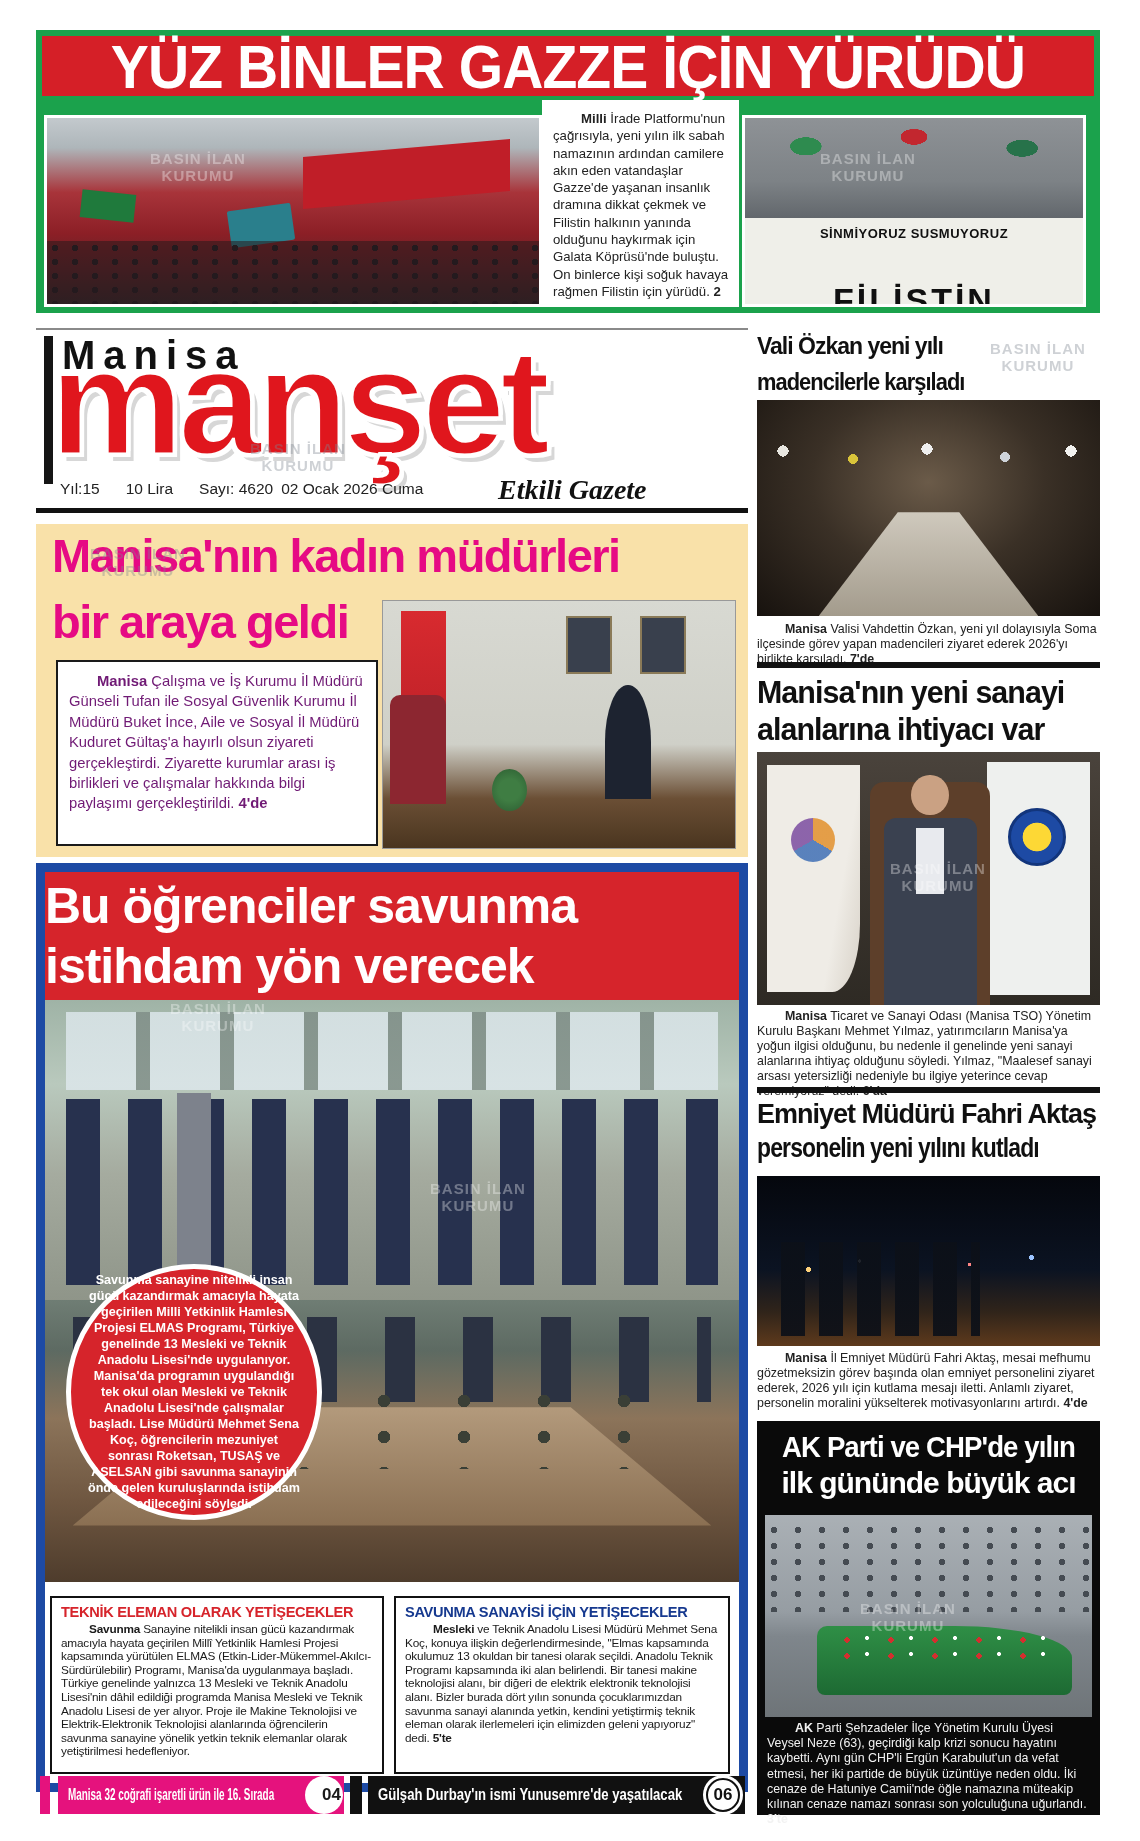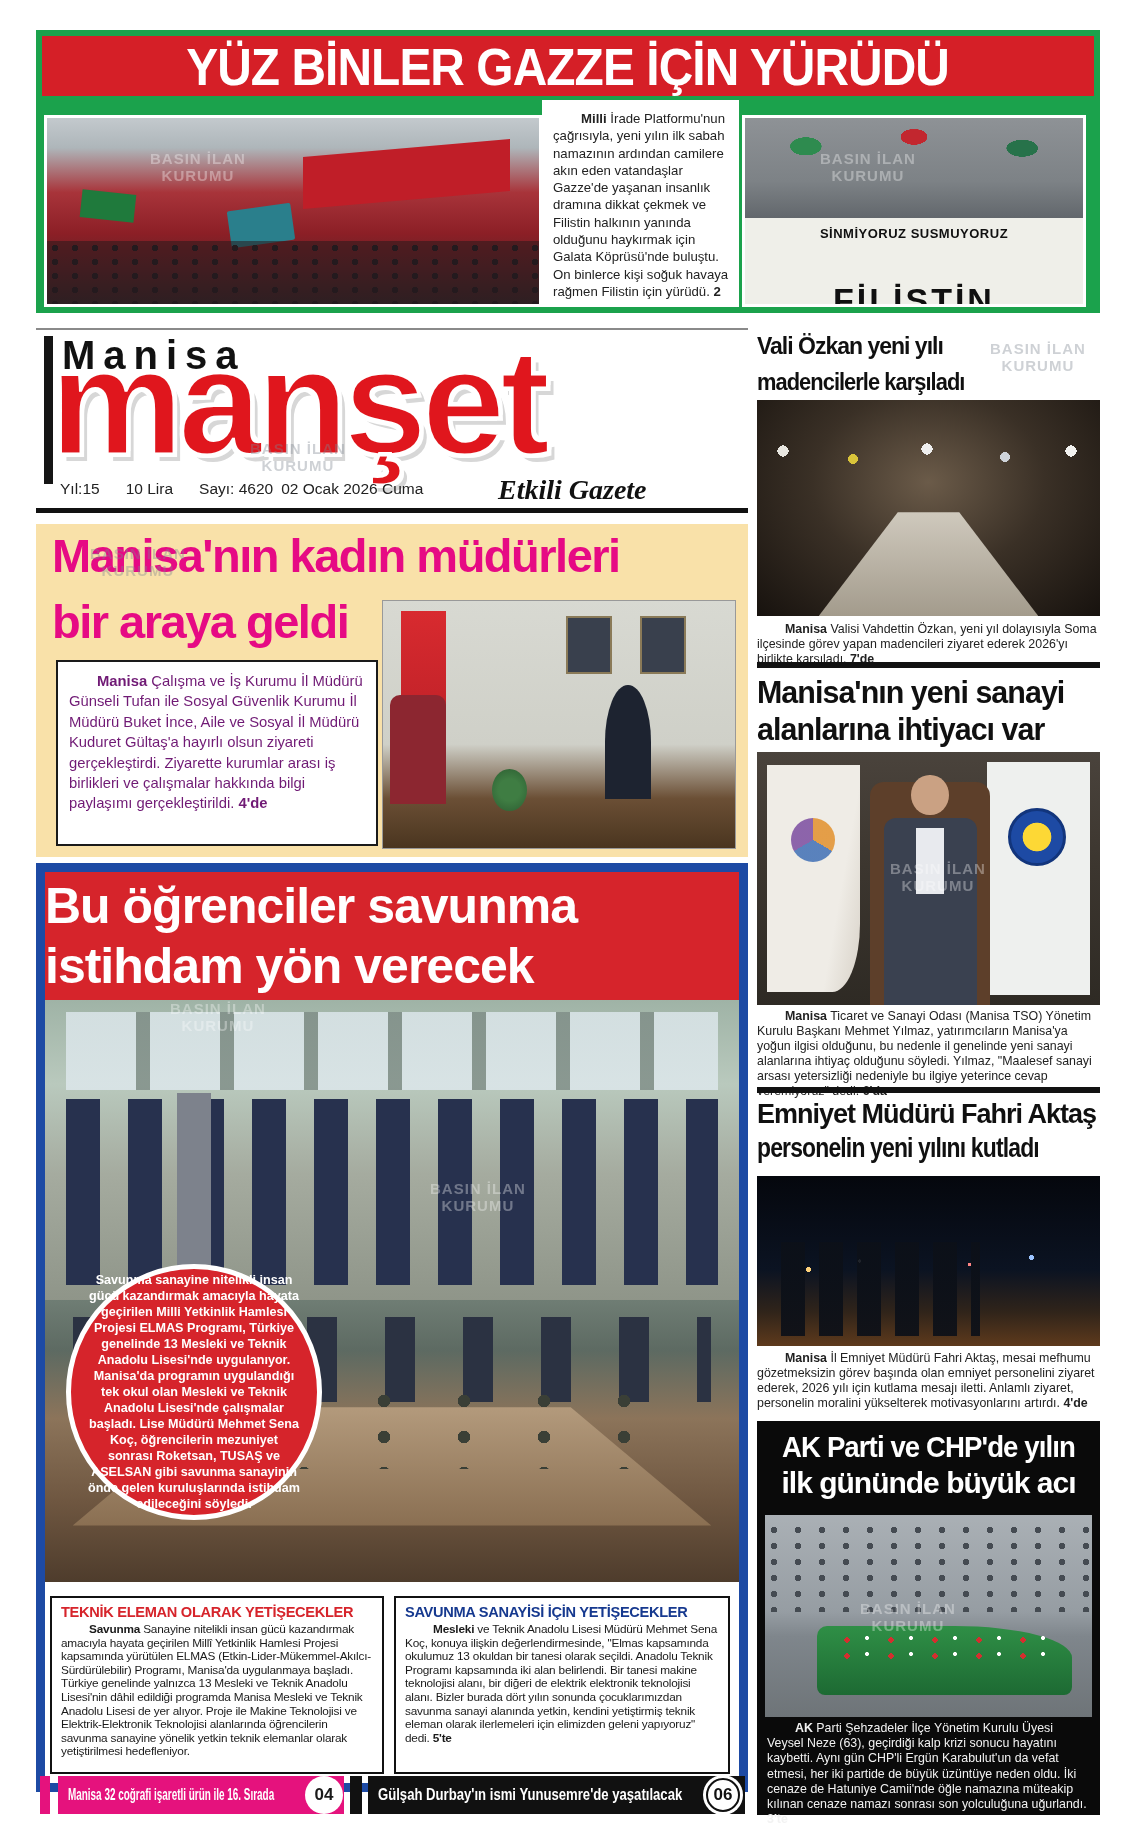--- a/index.html
+++ b/index.html
@@ -12,21 +12,21 @@
   .c92{transform:scaleX(.92);transform-origin:50% 50%;}
 
   
   .wm{position:absolute;font-weight:bold;font-size:15px;letter-spacing:1px;line-height:17px;
       color:rgba(125,135,145,.38);text-align:center;z-index:3;pointer-events:none;}
   .wmw{color:rgba(255,255,255,.34);}
 
   
   .topbox{left:36px;top:30px;width:1064px;height:283px;background:#1ba24c;}
   .topbanner{position:absolute;left:6px;top:6px;width:1052px;height:60px;background:#d51f27;
-             color:#fff;text-align:center;font-weight:bold;font-size:52px;line-height:62px;
+             color:#fff;text-align:center;font-weight:bold;font-size:62px;line-height:62px;
              letter-spacing:-1px;white-space:nowrap;}
   .topphoto1{left:8px;top:85px;width:492px;height:186px;border:3px solid #fff;
      background:linear-gradient(180deg,#c3c9cd 0%,#aeb6ba 16%,#a8343a 40%,#8c1f26 62%,#35262a 100%);}
   .tp1-flagred{position:absolute;left:52%;top:16%;width:42%;height:28%;background:#c01e28;transform:skewY(-5deg);}
   .tp1-flagteal{position:absolute;left:37%;top:48%;width:13%;height:20%;background:#2a7f8c;transform:rotate(-8deg);border-radius:2px;}
   .tp1-flaggreen{position:absolute;left:7%;top:40%;width:11%;height:15%;background:#1f7a3c;transform:rotate(6deg);}
   .tp1-crowd{position:absolute;left:0;bottom:0;width:100%;height:34%;
      background-image:radial-gradient(circle 5px at 8px 7px,#241a1e 60%,rgba(0,0,0,0) 61%);
      background-size:20px 14px;background-color:rgba(40,25,28,.55);}
   .toptext{position:absolute;left:506px;top:70px;width:197px;height:207px;background:#fff;
@@ -179,21 +179,21 @@
   .bb-sq1{left:40px;top:1776px;width:10px;height:38px;background:#e5127d;}
   .bb-bar1{left:58px;top:1776px;width:286px;height:38px;background:#e5127d;color:#fff;}
   .bb-sq2{left:350px;top:1776px;width:12px;height:38px;background:#111;}
   .bb-bar2{left:368px;top:1776px;width:377px;height:38px;background:#111;color:#fff;}
   .bb-text{position:absolute;left:10px;top:0;line-height:38px;font-weight:bold;font-size:16px;
      white-space:nowrap;transform-origin:0 50%;}
   .bb-t1{transform:scaleX(.62);}
   .bb-t2{transform:scaleX(.82);}
   .bb-circle{position:absolute;top:2px;width:34px;height:34px;border-radius:50%;background:#fff;
      text-align:center;line-height:34px;font-weight:bold;font-size:17px;}
-  .bb-c1{right:3px;color:#1a1a1a;box-shadow:0 0 0 2px #fff;}
+  .bb-c1{right:3px;color:#1a1a1a;box-shadow:0 0 0 2px #fff;text-align:right;}
   .bb-c2{right:5px;color:#111;border:2px solid #111;box-sizing:border-box;line-height:30px;box-shadow:0 0 0 3px #fff;}
 </style>
 </head>
 <body>
 
 <div class="page">
 
   <div class="wm wmw" style="left:150px;top:150px;"><span>BASIN İLAN</span><br><span>KURUMU</span></div>
   <div class="wm wmw" style="left:820px;top:150px;"><span>BASIN İLAN</span><br><span>KURUMU</span></div>
   <div class="wm" style="left:250px;top:440px;"><span>BASIN İLAN</span><br><span>KURUMU</span></div>

